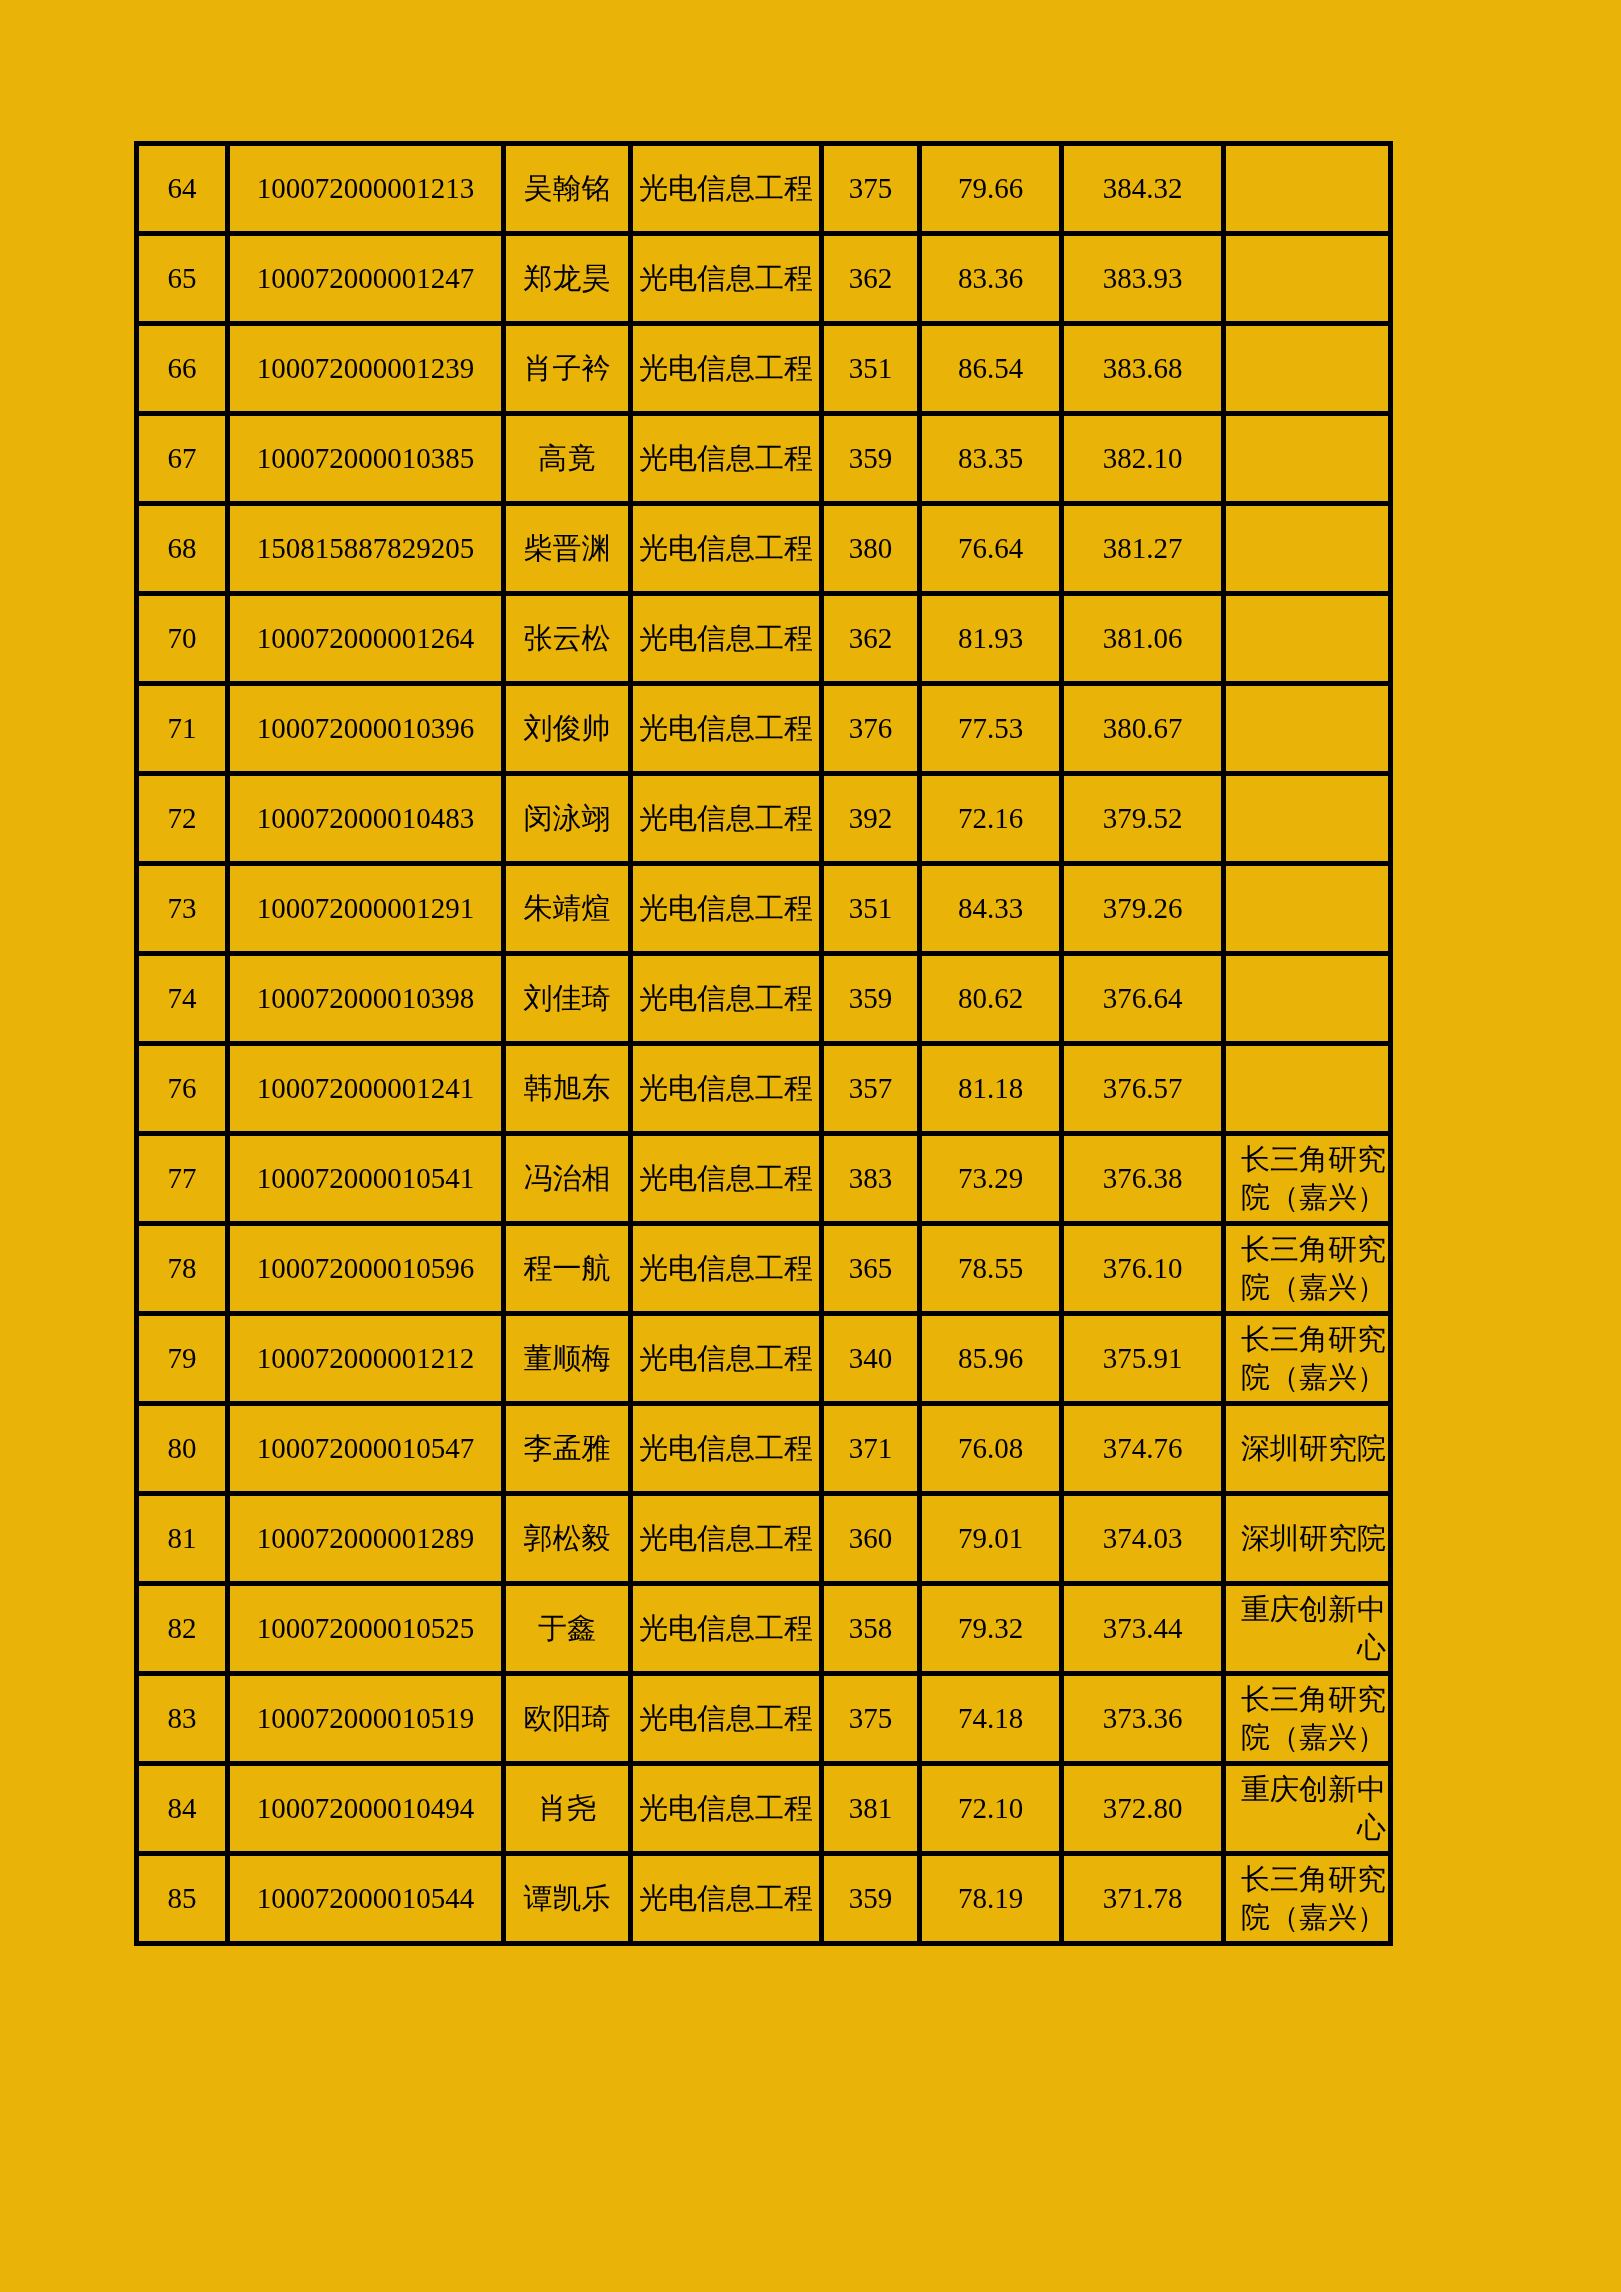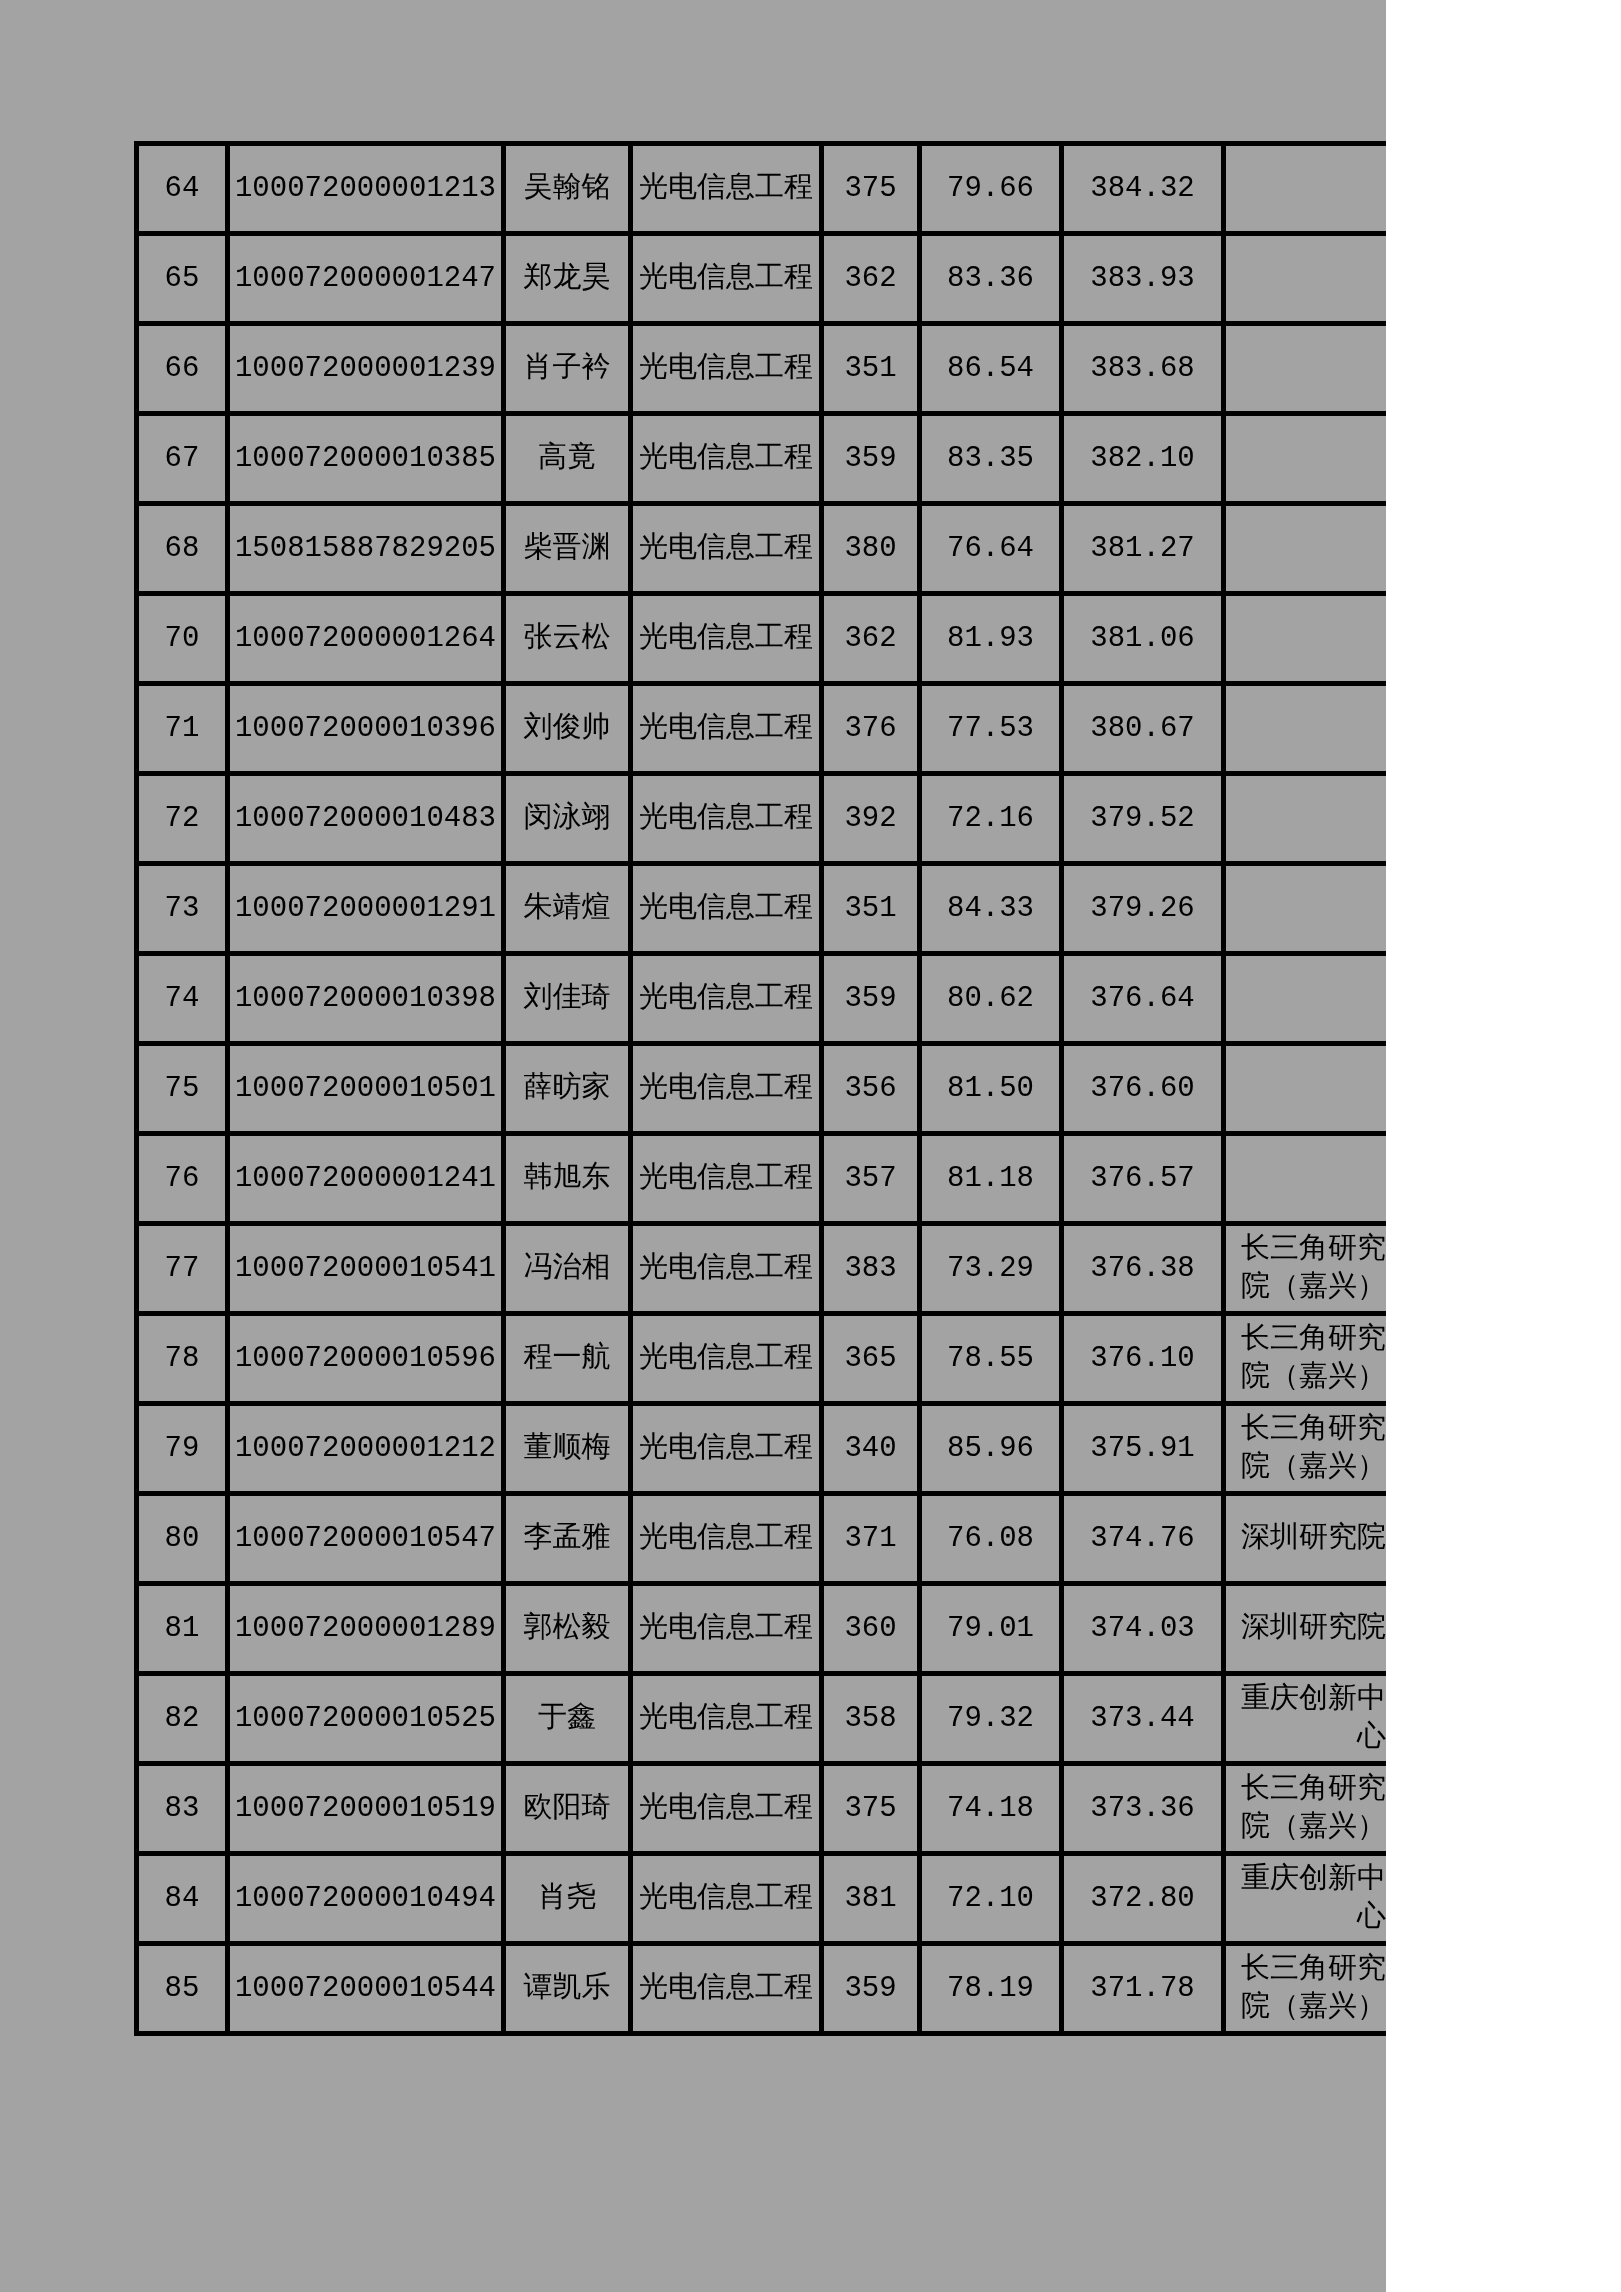--- a/index.html
+++ b/index.html
@@ -2,25 +2,25 @@
 <html><head>
 <meta charset="utf-8">
 <style>
   html, body {
     margin: 0;
     padding: 0;
     background: #ffffff;
   }
   .page {
     position: relative;
-    width: 1386px;
+    width: 1621px;
     height: 2293px;
-    background: #a3a3a3;
+    background: #eab308;
     overflow: hidden;
-    font-family: Liberation Mono, monospace;
+    font-family: Liberation Serif, serif;
     color: #000000;
   }
   table.score-table {
     position: absolute;
     left: 134px;
     top: 141px;
     width: 1255px;
     border-collapse: collapse;
     table-layout: fixed;
   }
@@ -154,30 +154,20 @@
           <td>74</td>
           <td>100072000010398</td>
           <td>刘佳琦</td>
           <td>光电信息工程</td>
           <td>359</td>
           <td>80.62</td>
           <td>376.64</td>
           <td class="cell-note"></td>
         </tr>
         <tr>
-          <td>75</td>
-          <td>100072000010501</td>
-          <td>薛昉家</td>
-          <td>光电信息工程</td>
-          <td>356</td>
-          <td>81.50</td>
-          <td>376.60</td>
-          <td class="cell-note"></td>
-        </tr>
-        <tr>
           <td>76</td>
           <td>100072000001241</td>
           <td>韩旭东</td>
           <td>光电信息工程</td>
           <td>357</td>
           <td>81.18</td>
           <td>376.57</td>
           <td class="cell-note"></td>
         </tr>
         <tr>

